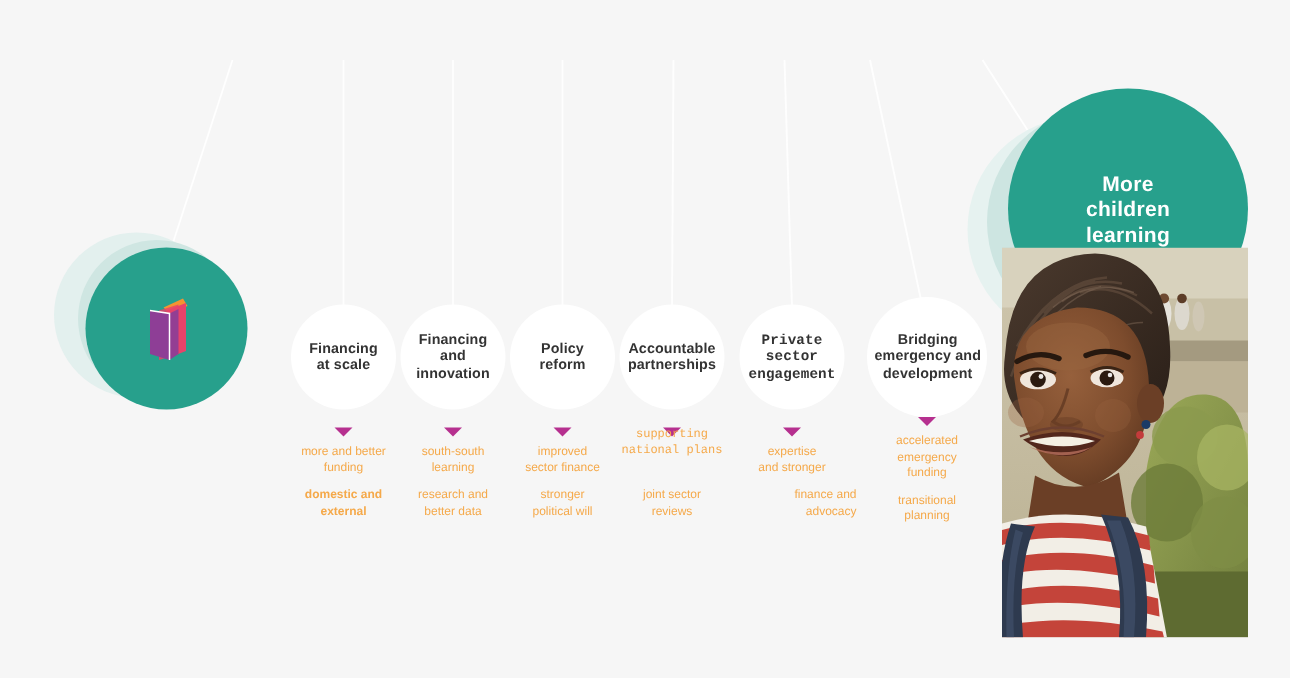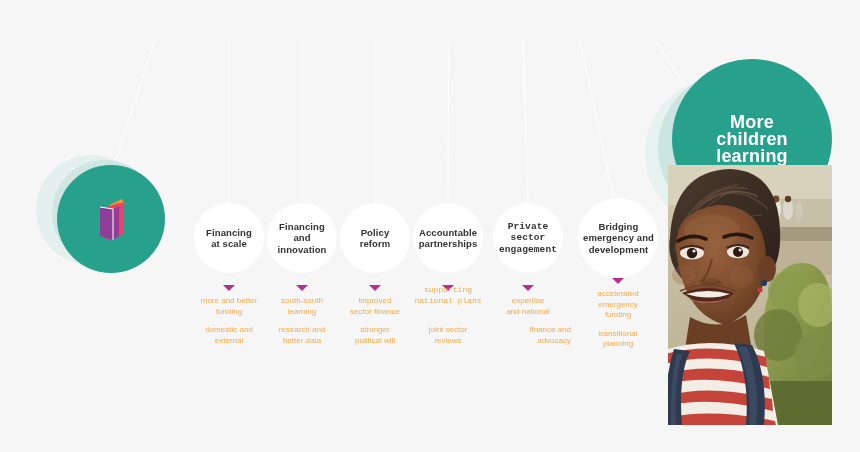--- a/index.html
+++ b/index.html
@@ -23,21 +23,21 @@
             background:#27a08c;display:flex;align-items:center;justify-content:center;}
   #book-icon{width:40px;height:46px;}
 
   
   .hub-right-echo{position:absolute;border-radius:50%;}
   #hub-right-echo2{left:645px;top:78px;width:150px;height:150px;background:#e6f2f0;}
   #hub-right-echo1{left:658px;top:72px;width:152px;height:152px;background:#cde5e1;}
   #hub-right{position:absolute;left:672px;top:59px;width:160px;height:160px;border-radius:50%;
              background:#27a08c;display:flex;align-items:center;justify-content:center;}
   #hub-right-label{
-    color:#ffffff;font-weight:bold;font-size:18px;line-height:17px;text-align:center;
+    color:#ffffff;font-weight:bold;font-size:14px;line-height:17px;text-align:center;
     letter-spacing:.2px;
   }
 
   
   .pillar{position:absolute;top:203px;}
   .pillar-bubble{
     position:absolute;left:50%;top:0;transform:translateX(-50%);
     border-radius:50%;background:#ffffff;
     display:flex;align-items:center;justify-content:center;
   }
@@ -106,21 +106,21 @@
           <div class="pillar-title">
             <div>Financing</div>
             <div>at scale</div>
           </div>
         </div>
         <div class="pillar-arrow" style="top: 82px;"></div>
         <div class="pillar-outcome" style="top: 93px;">
           <div>more and better</div>
           <div>funding</div>
         </div>
-        <div class="pillar-outcome" style="top: 122px;">
+        <div class="pillar-outcome" style="top: 122px; font-weight: bold;">
           <div>domestic and</div>
           <div>external</div>
         </div>
       </div>
       <div class="pillar" style="left: 242px; width: 120px;">
         <div class="pillar-bubble" style="width: 70px; height: 70px;">
           <div class="pillar-title">
             <div>Financing</div>
             <div>and</div>
             <div>innovation</div>
@@ -174,21 +174,21 @@
         <div class="pillar-bubble" style="width: 70px; height: 70px; font-family: Liberation Mono, monospace;">
           <div class="pillar-title">
             <div>Private</div>
             <div>sector</div>
             <div>engagement</div>
           </div>
         </div>
         <div class="pillar-arrow" style="top: 82px;"></div>
         <div class="pillar-outcome" style="top: 93px;">
           <div>expertise</div>
-          <div>and national</div>
+          <div>and stronger</div>
         </div>
         <div class="pillar-outcome" style="top: 122px; text-align: right;">
           <div>finance and</div>
           <div>advocacy</div>
         </div>
       </div>
       <div class="pillar" style="left: 558px; width: 120px;">
         <div class="pillar-bubble" style="width: 80px; height: 80px; top: -5px; justify-content: flex-end;">
           <div class="pillar-title">
             <div>Bridging</div>

